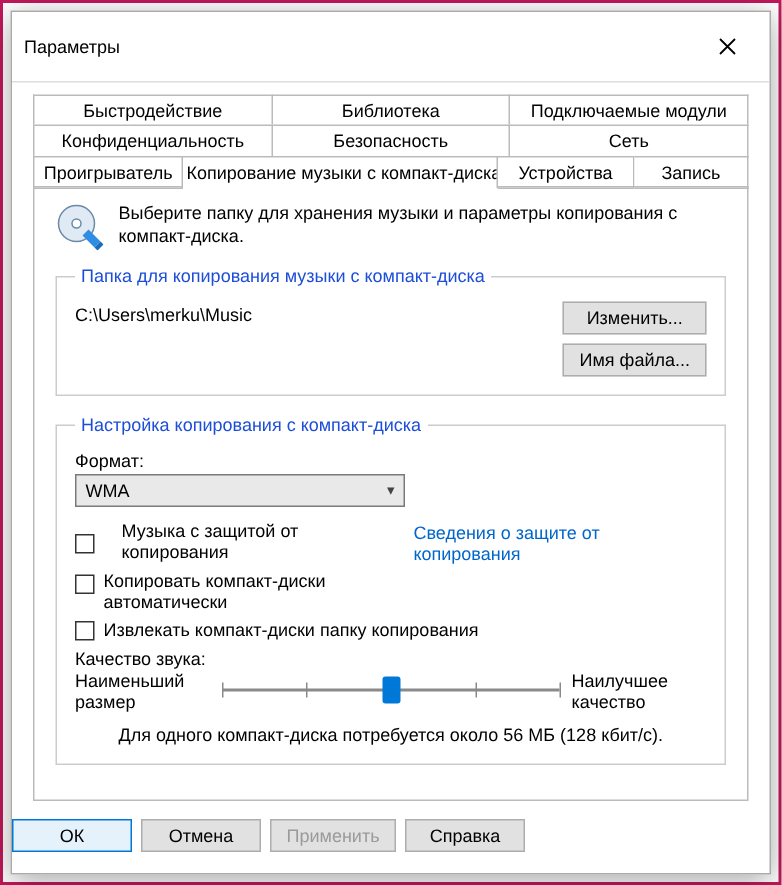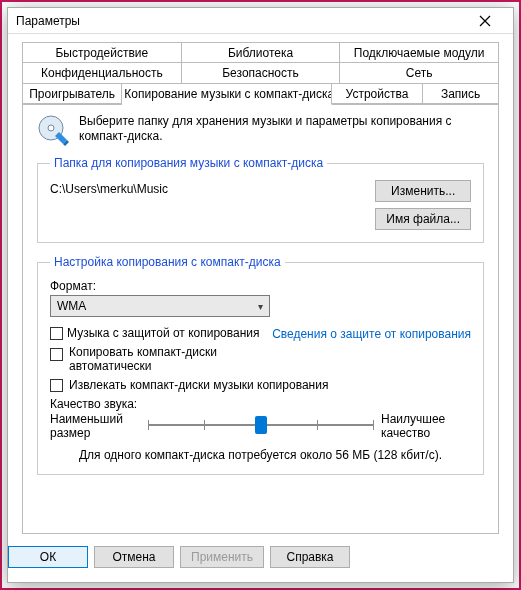--- a/index.html
+++ b/index.html
@@ -1,19 +1,19 @@
 <!DOCTYPE html>
 <html><head>
 <meta charset="utf-8">
 <style>
   * { box-sizing: border-box; font-family: "Segoe UI", Tahoma, sans-serif; font-size: 12px; }
   body { margin: 0; background: #fff; }
   .outer-frame { width: 521px; height: 590px; border: 2px solid #c2185b; background: #fff; position: relative; padding: 5px; }
   .shadow-win { width: 100%; height: 100%; background: #fff; box-shadow: 0 4px 20px rgba(0,0,0,.35); border: 1px solid #aaa; display:flex; flex-direction:column; }
-  .titlebar { height: 26px; display:flex; align-items:center; padding: 0 8px; border-bottom:1px solid #ddd;gap:44px; }
+  .titlebar { height: 47px; display:flex; align-items:center; padding: 0 8px; border-bottom:1px solid #ddd;gap:44px; }
   .titlebar .title { flex:1; }
   .titlebar .close { width:40px; height:28px; display:flex; align-items:center; justify-content:center; }
   .titlebar .close svg { width:12px; height:12px; stroke:#000; stroke-width:1.2; }
   .body { flex:1; padding: 8px 14px 0 14px; display:flex; flex-direction:column; }
   .tabs-row { display:flex; }
   .tabs-row .tab { flex:1; border:1px solid #bbb; background:#fff; text-align:center; padding:3px 2px; margin-bottom:-1px; cursor:default; white-space:nowrap; overflow:hidden; }
   .tabs-row .tab + .tab { border-left:none; }
   .tabs-row .tab.active { background:#fff; border-bottom:1px solid #fff; position:relative; z-index:2; }
   .tabs-row:first-child .tab { border-bottom:none; }
   .tabpanel { border:1px solid #bbb; padding: 10px 14px; margin-top:-1px; flex:1; position:relative; }
@@ -105,35 +105,35 @@
       <fieldset>
         <legend>Настройка копирования с компакт-диска</legend>
 
         <div>Формат:</div>
         <div class="select" style="margin-top:2px;">
           <span>WMA</span>
           <span class="chev">▾</span>
         </div>
 
         <div class="row" style="margin-top:10px; justify-content:space-between;">
-          <div style="display:flex; align-items:center; gap:4px;">
+          <div style="display:flex; align-items:center; gap:18px;">
             <span class="chk"></span>
             <span class="lbl">Музыка с защитой от копирования</span>
           </div>
           <span class="link">Сведения о защите от копирования</span>
         </div>
 
         <div class="row" style="align-items:flex-start;">
           <span class="chk" style="margin-top:2px;"></span>
           <span class="lbl" style="max-width:200px">Копировать компакт-диски автоматически</span>
         </div>
 
         <div class="row">
           <span class="chk"></span>
-          <span class="lbl">Извлекать компакт-диски музыки копирования</span>
+          <span class="lbl">Извлекать компакт-диски папку копирования</span>
         </div>
 
         <div class="quality">
           <div>Качество звука:</div>
           <div class="slider-wrap">
             <div class="slider-lbl-left">Наименьший размер</div>
             <div class="slider">
               <div class="track"></div>
               <div class="tick" style="left:0%"></div>
               <div class="tick" style="left:25%"></div>

